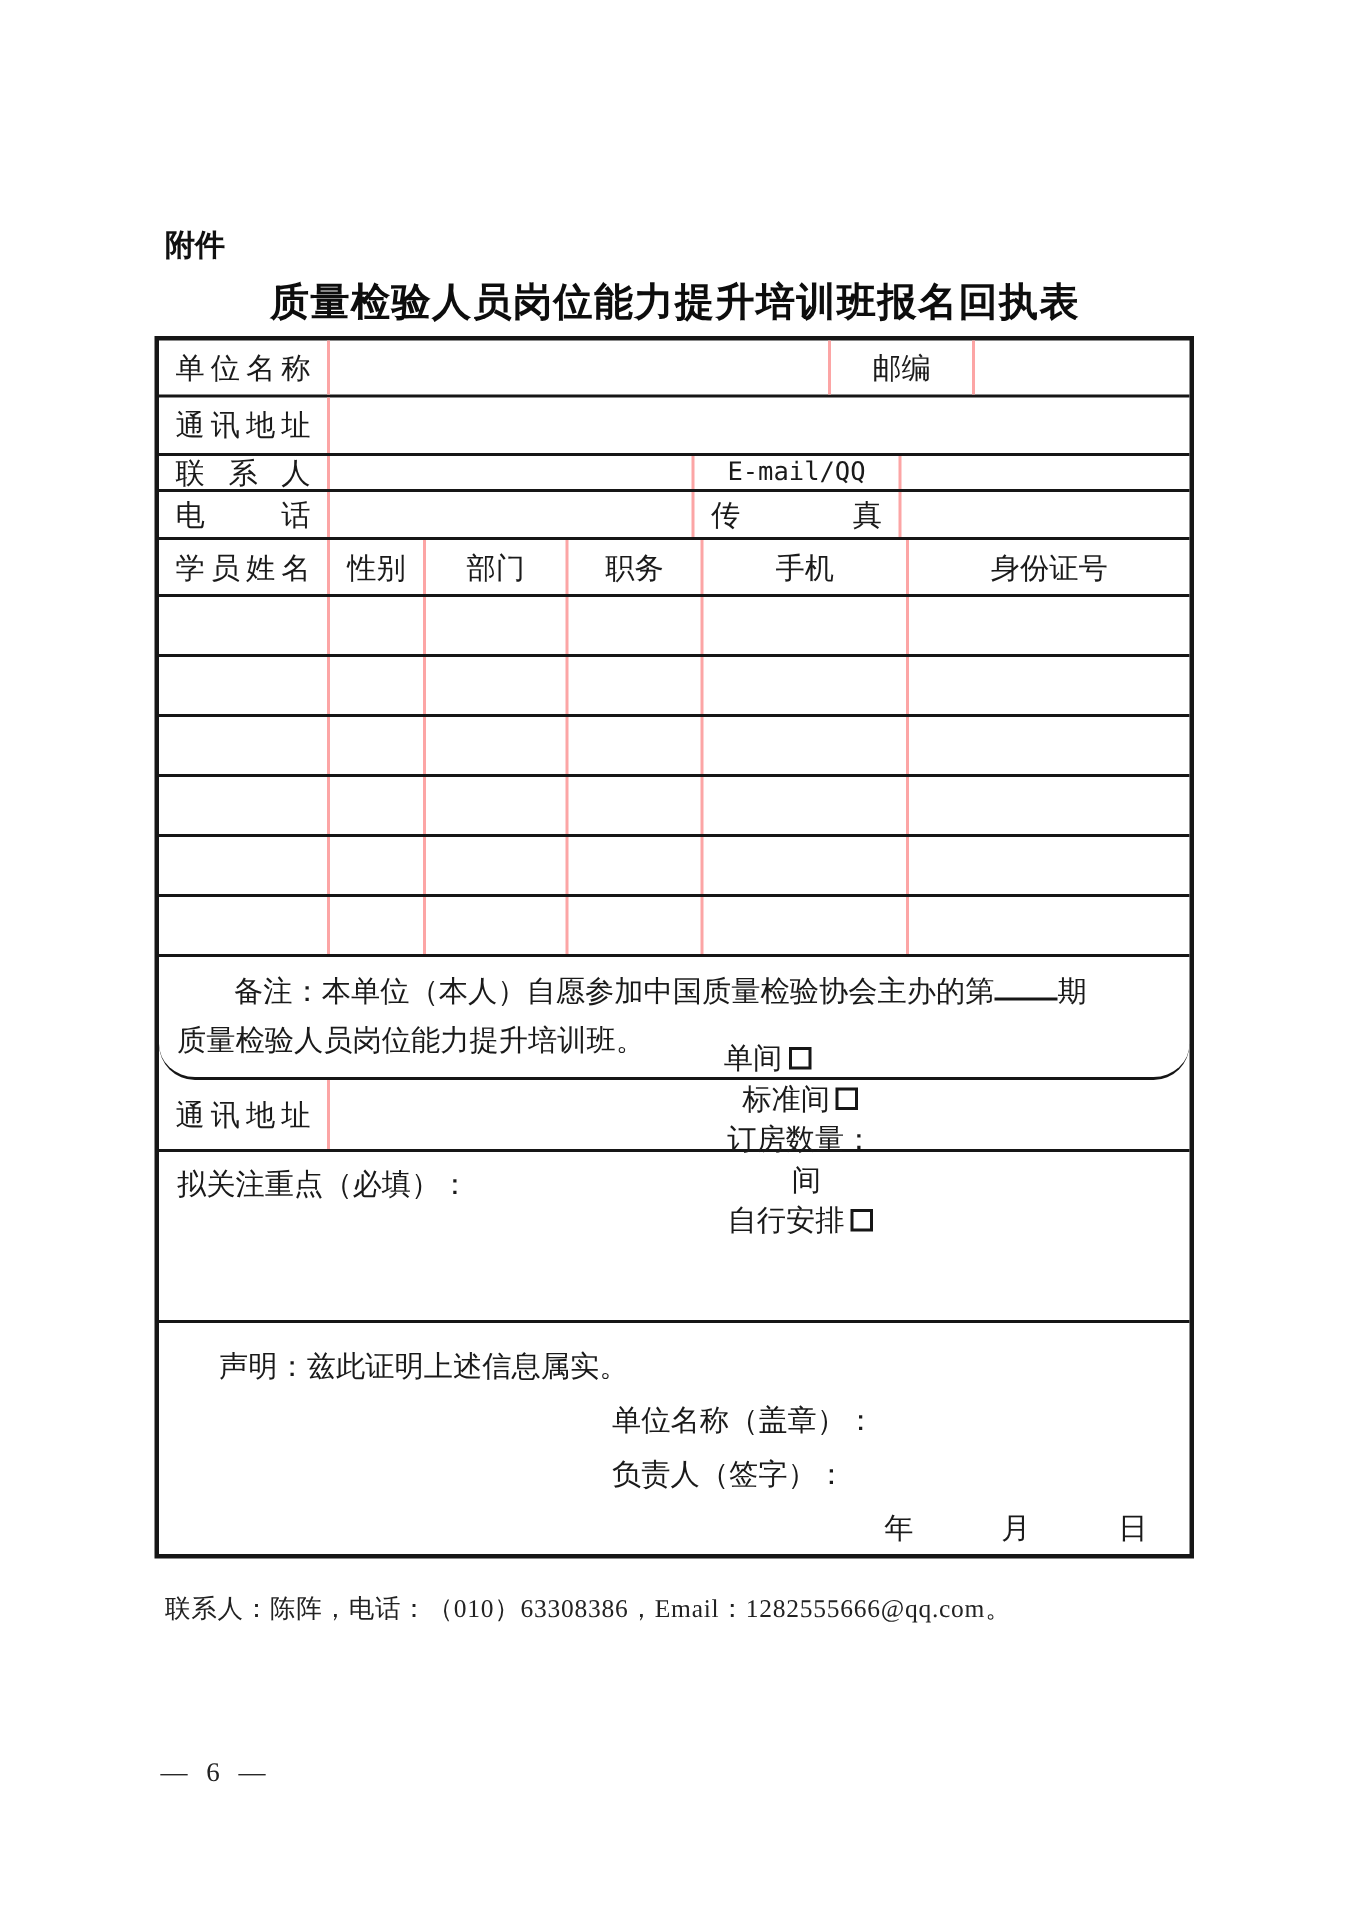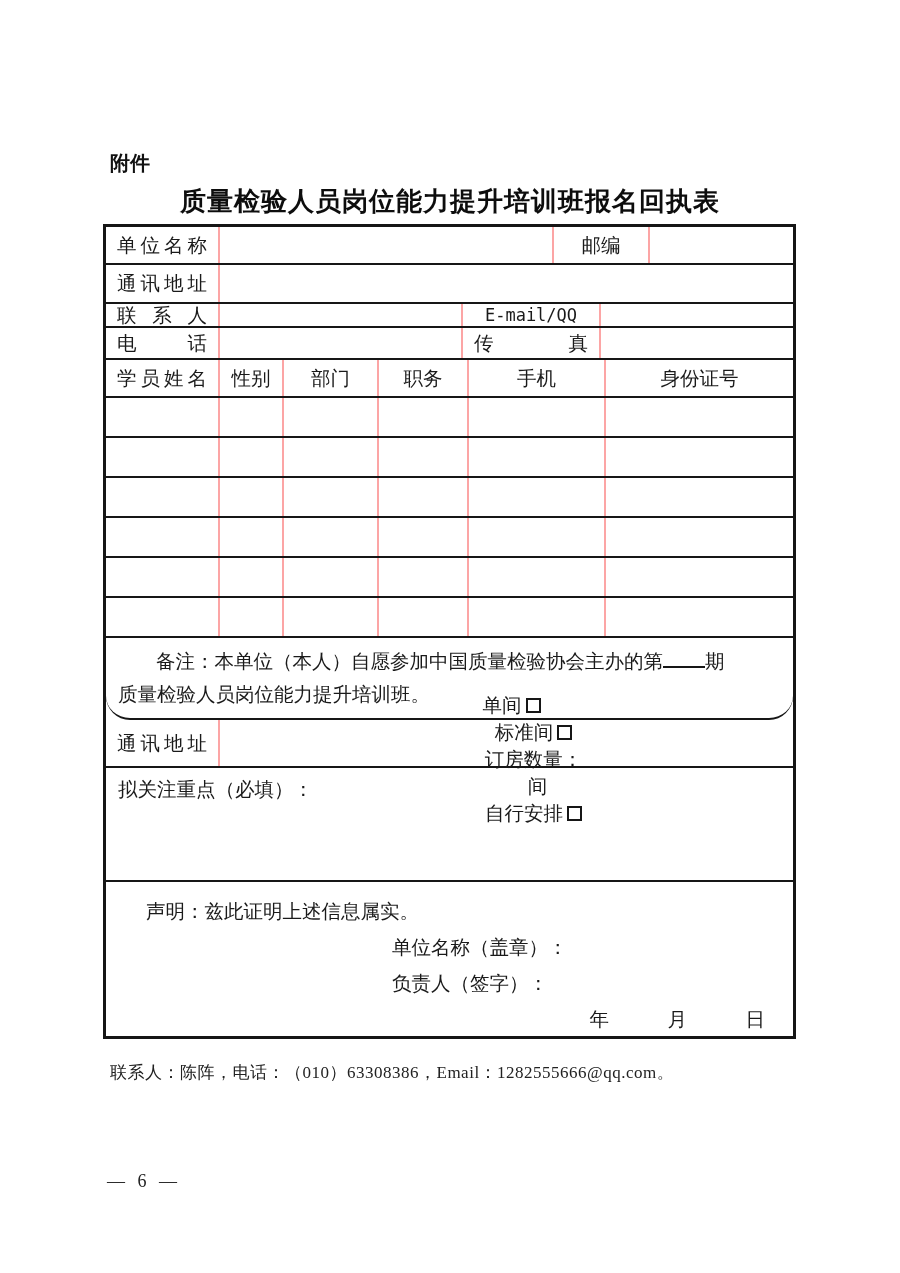--- a/index.html
+++ b/index.html
@@ -75,21 +75,21 @@
   .checkbox {
     display: inline-block; width: 15px; height: 15px;
     border: 2px solid #161616; margin-left: 4px; vertical-align: -1px;
     background: #fff;
   }
   
   .focus { height: 114px; padding: 8px 12px; }
   
   .decl { height: 154px; padding-top: 12px; line-height: 36px; border-radius: 27px; }
   .decl-line1 { text-indent: 40px; }
-  .decl-indent { padding-left: 286px; }
+  .decl-indent { padding-left: 286px; margin-left: 16px; }
   .decl-date { text-align: right; padding-right: 28px; }
   
   .footer-contact {
     position: absolute; left: 110px; top: 1061px;
     font-size: 17px; color: #222; letter-spacing: 0.5px;
   }
   .page-number {
     position: absolute; left: 107px; top: 1171px;
     font-size: 18px; letter-spacing: 4px; color: #222;
   }

